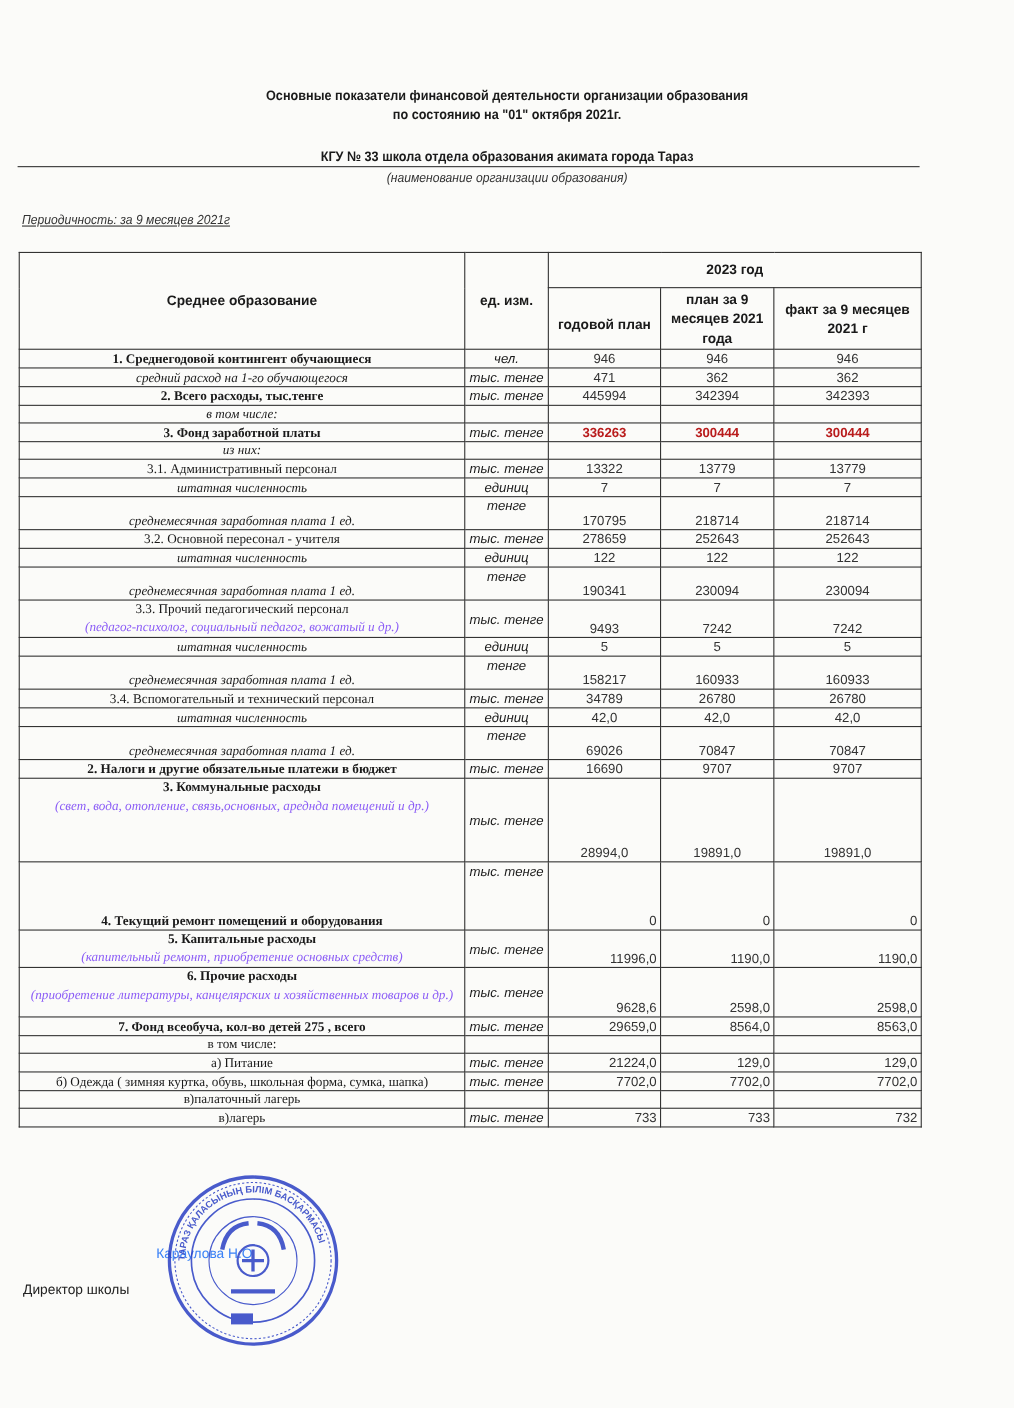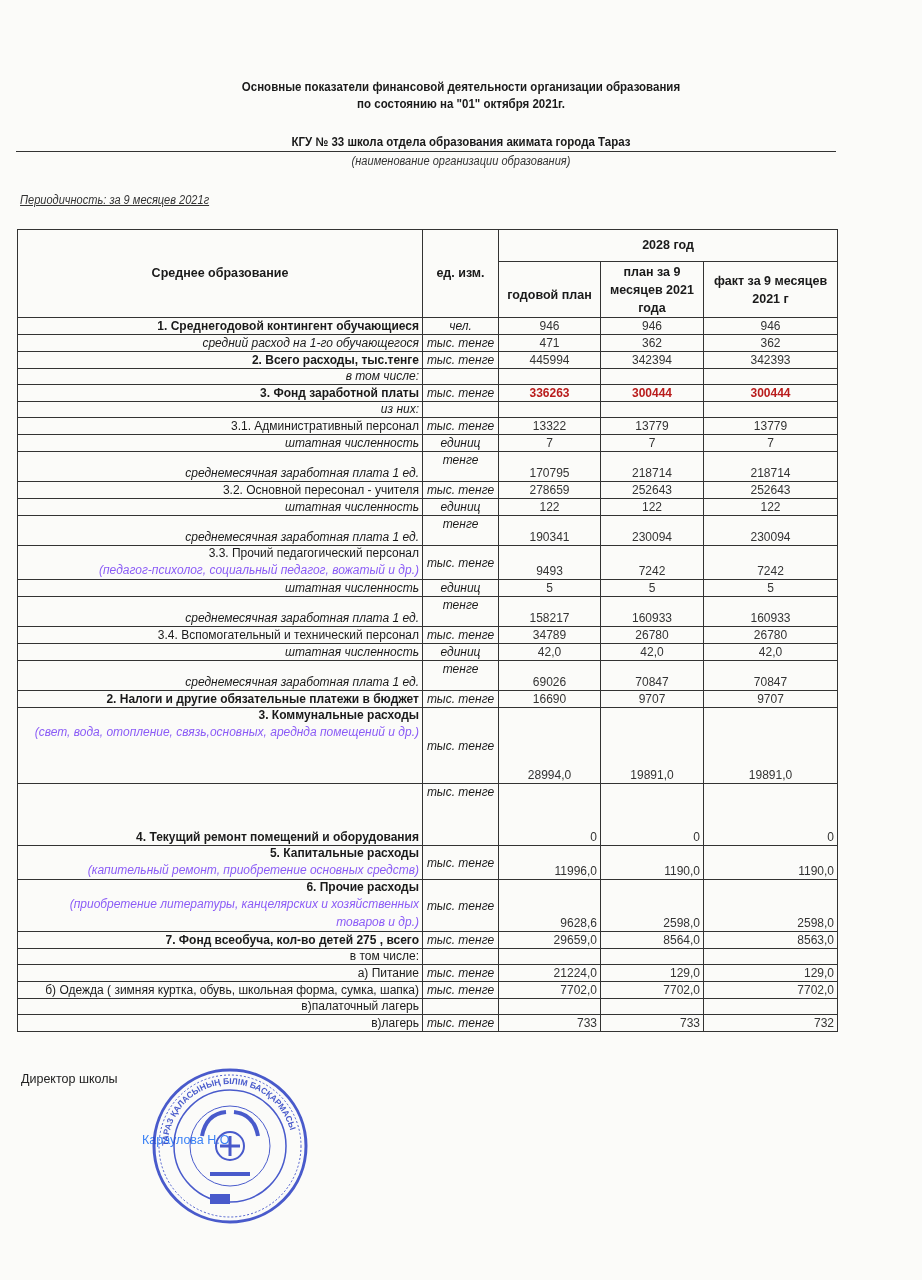--- a/index.html
+++ b/index.html
@@ -12,30 +12,30 @@
   #t2 { top: 97px; }
   #org { position: absolute; top: 135px; left: 0; width: 922px; text-align: center; font-weight: bold; font-size: 12.5px; transform: scaleX(0.92); }
   #orgline { position: absolute; top: 151px; left: 16px; width: 820px; border-top: 1px solid #333; }
   #orgsub { position: absolute; top: 154px; left: 0; width: 922px; text-align: center; font-style: italic; font-size: 12px; color: #333; transform: scaleX(0.92); }
   #period { position: absolute; top: 193px; left: 20px; font-style: italic; font-size: 12px; text-decoration: underline; color: #333; transform: scaleX(0.92); transform-origin: left; }
 
   table { position: absolute; top: 229px; left: 17px; border-collapse: collapse; table-layout: fixed; width: 820px; font-size: 12px; }
   td, th { border: 1px solid #333; padding: 0 3px; line-height: 15px; vertical-align: bottom; }
   th { font-weight: bold; text-align: center; vertical-align: middle; font-size: 12.5px; }
   col.c0 { width: 405px; } col.c1 { width: 76px; } col.c2 { width: 102px; } col.c3 { width: 103px; } col.c4 { width: 134px; }
-  .lab { text-align: right; }
+  .lab { text-align: center; font-family: Liberation Serif, serif; }
   .unit { text-align: center; font-style: italic; vertical-align: top; padding-top: 1px; }
   .num { text-align: center; vertical-align: bottom; color: #333; }
   .numr { text-align: right; vertical-align: bottom; color: #333; }
   .b { font-weight: bold; }
   .i { font-style: italic; }
   .nb { font-weight: bold; color: #b91c1c; }
   .sub { font-style: italic; color: #8b5cf6; }
 
-  #director { position: absolute; top: 1072px; left: 21px; font-size: 12.5px; color: #222; }
+  #director { position: absolute; top: 1165px; left: 21px; font-size: 12.5px; color: #222; }
   #dirname { position: absolute; top: 1133px; left: 142px; font-size: 12.5px; color: #3b82f6; }
   #stamp { position: absolute; left: 150px; top: 1066px; width: 160px; height: 160px; }
 </style>
 </head>
 <body>
 
 <div id="t1" class="title">Основные показатели финансовой деятельности организации образования</div>
 <div id="t2" class="title">по состоянию на "01"  октября 2021г.</div>
 <div id="org">КГУ № 33  школа отдела образования акимата города Тараз</div>
 <div id="orgline"></div>
@@ -47,21 +47,21 @@
       <col class="c0">
       <col class="c1">
       <col class="c2">
       <col class="c3">
       <col class="c4">
     </colgroup>
   <thead>
     <tr style="height:32px">
       <th rowspan="2">Среднее образование</th>
       <th rowspan="2">ед. изм.</th>
-      <th colspan="3">2028 год</th>
+      <th colspan="3">2023 год</th>
     </tr>
     <tr style="height:56px">
       <th style="padding-top:12px">годовой план</th>
       <th style="line-height:18px">план за  9 месяцев  2021 года</th>
       <th style="line-height:18px">факт за 9 месяцев 2021 г</th>
     </tr>
   </thead>
   <tbody id="tbody">
       <tr style="height: 15px;">
         <td class="lab">

